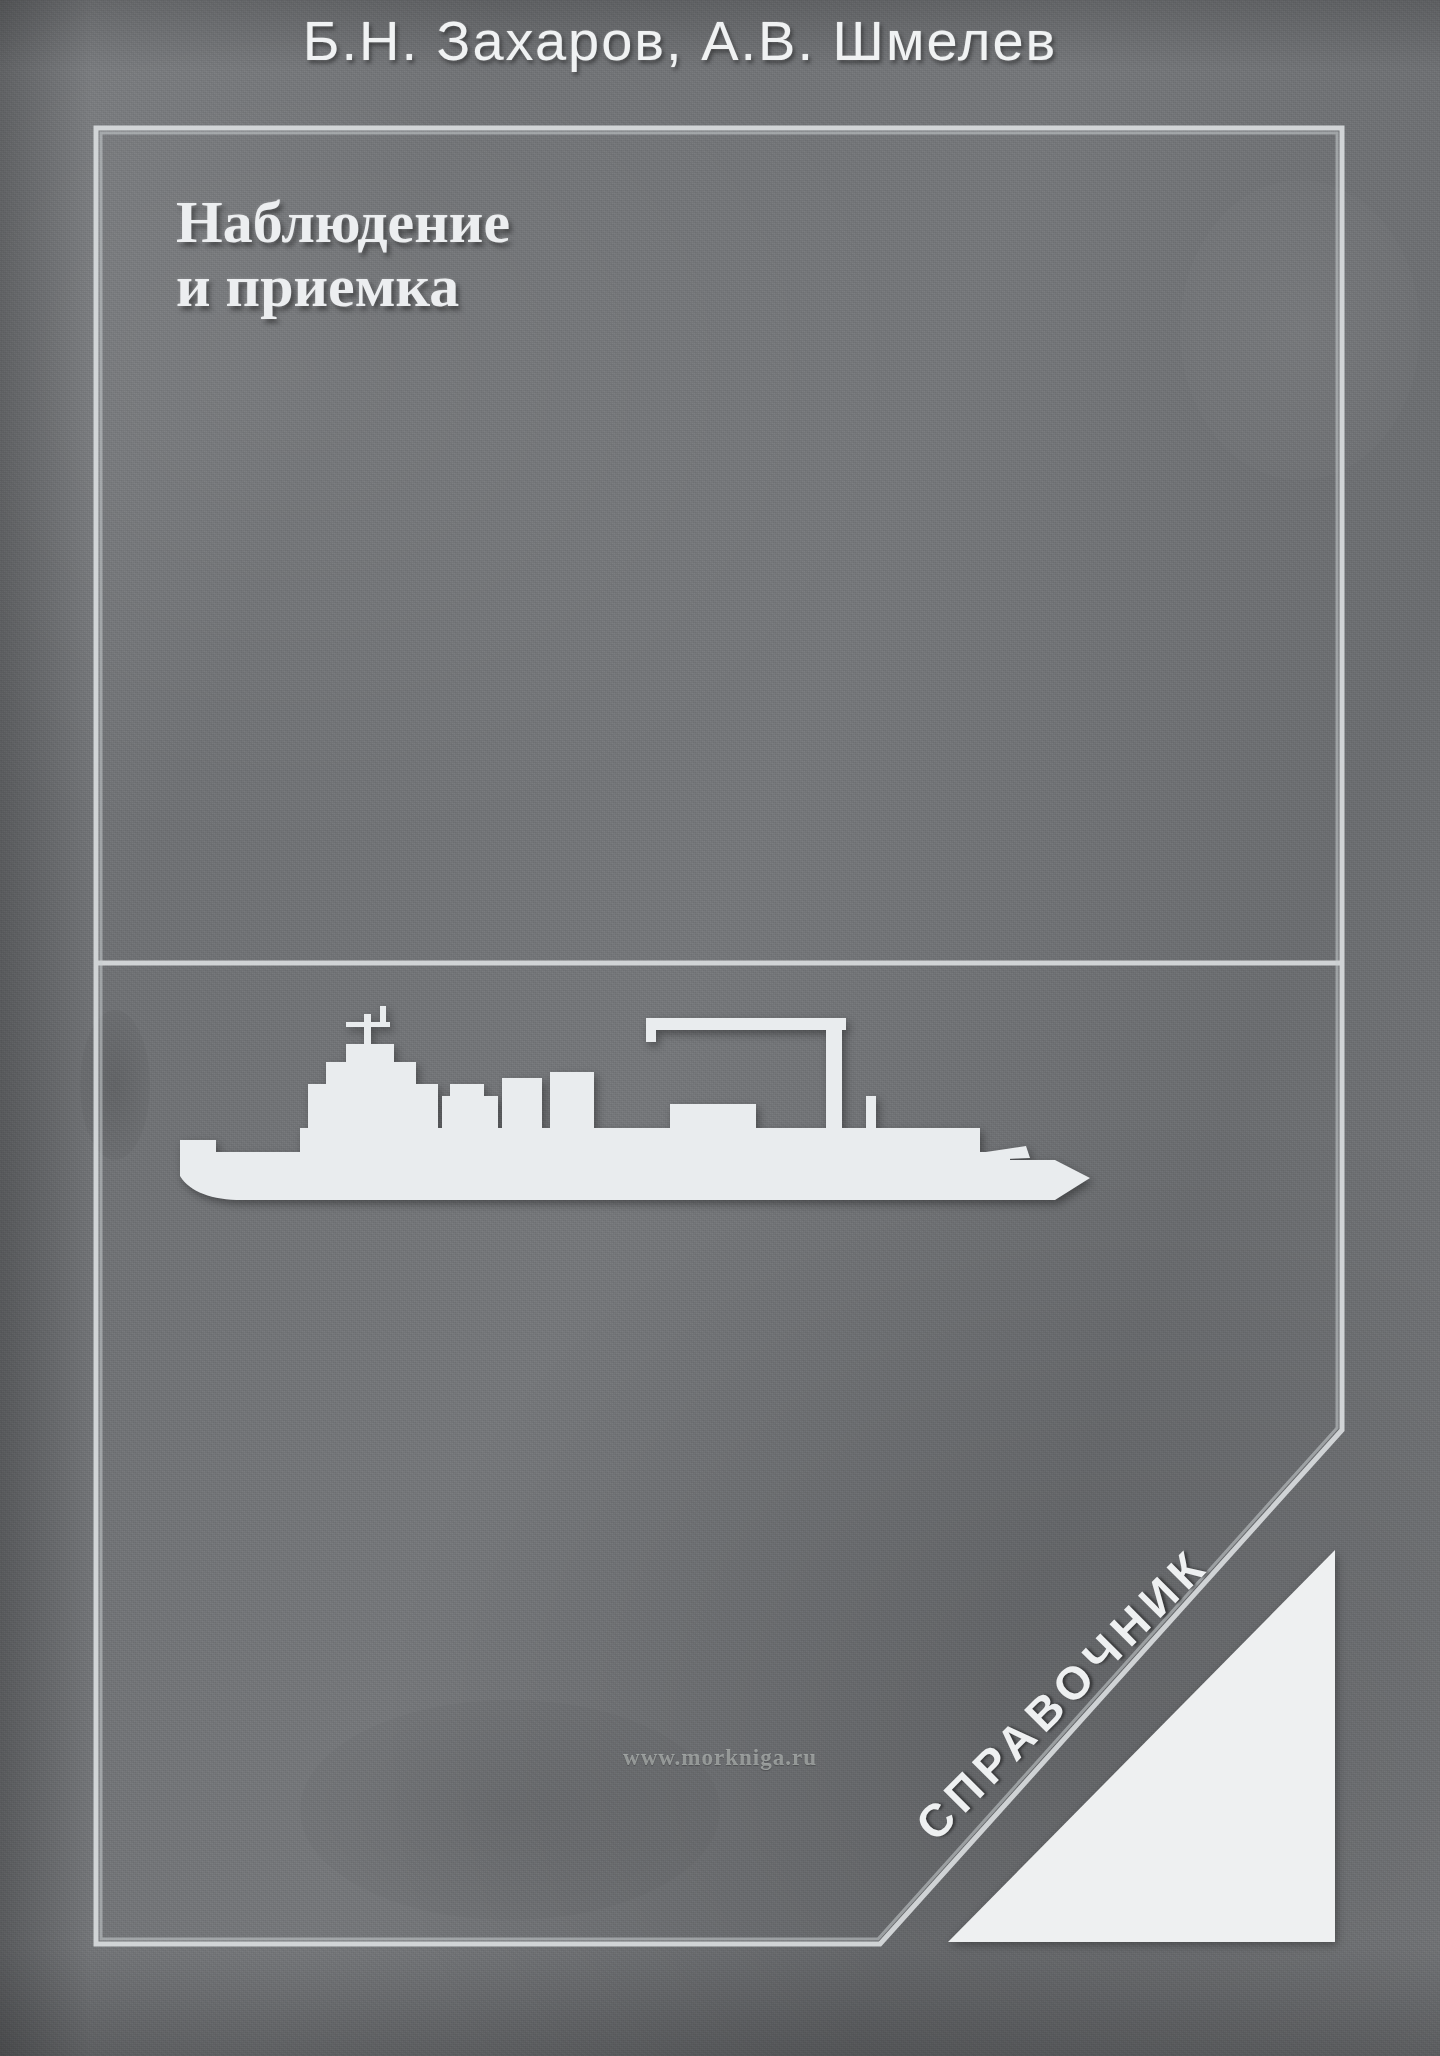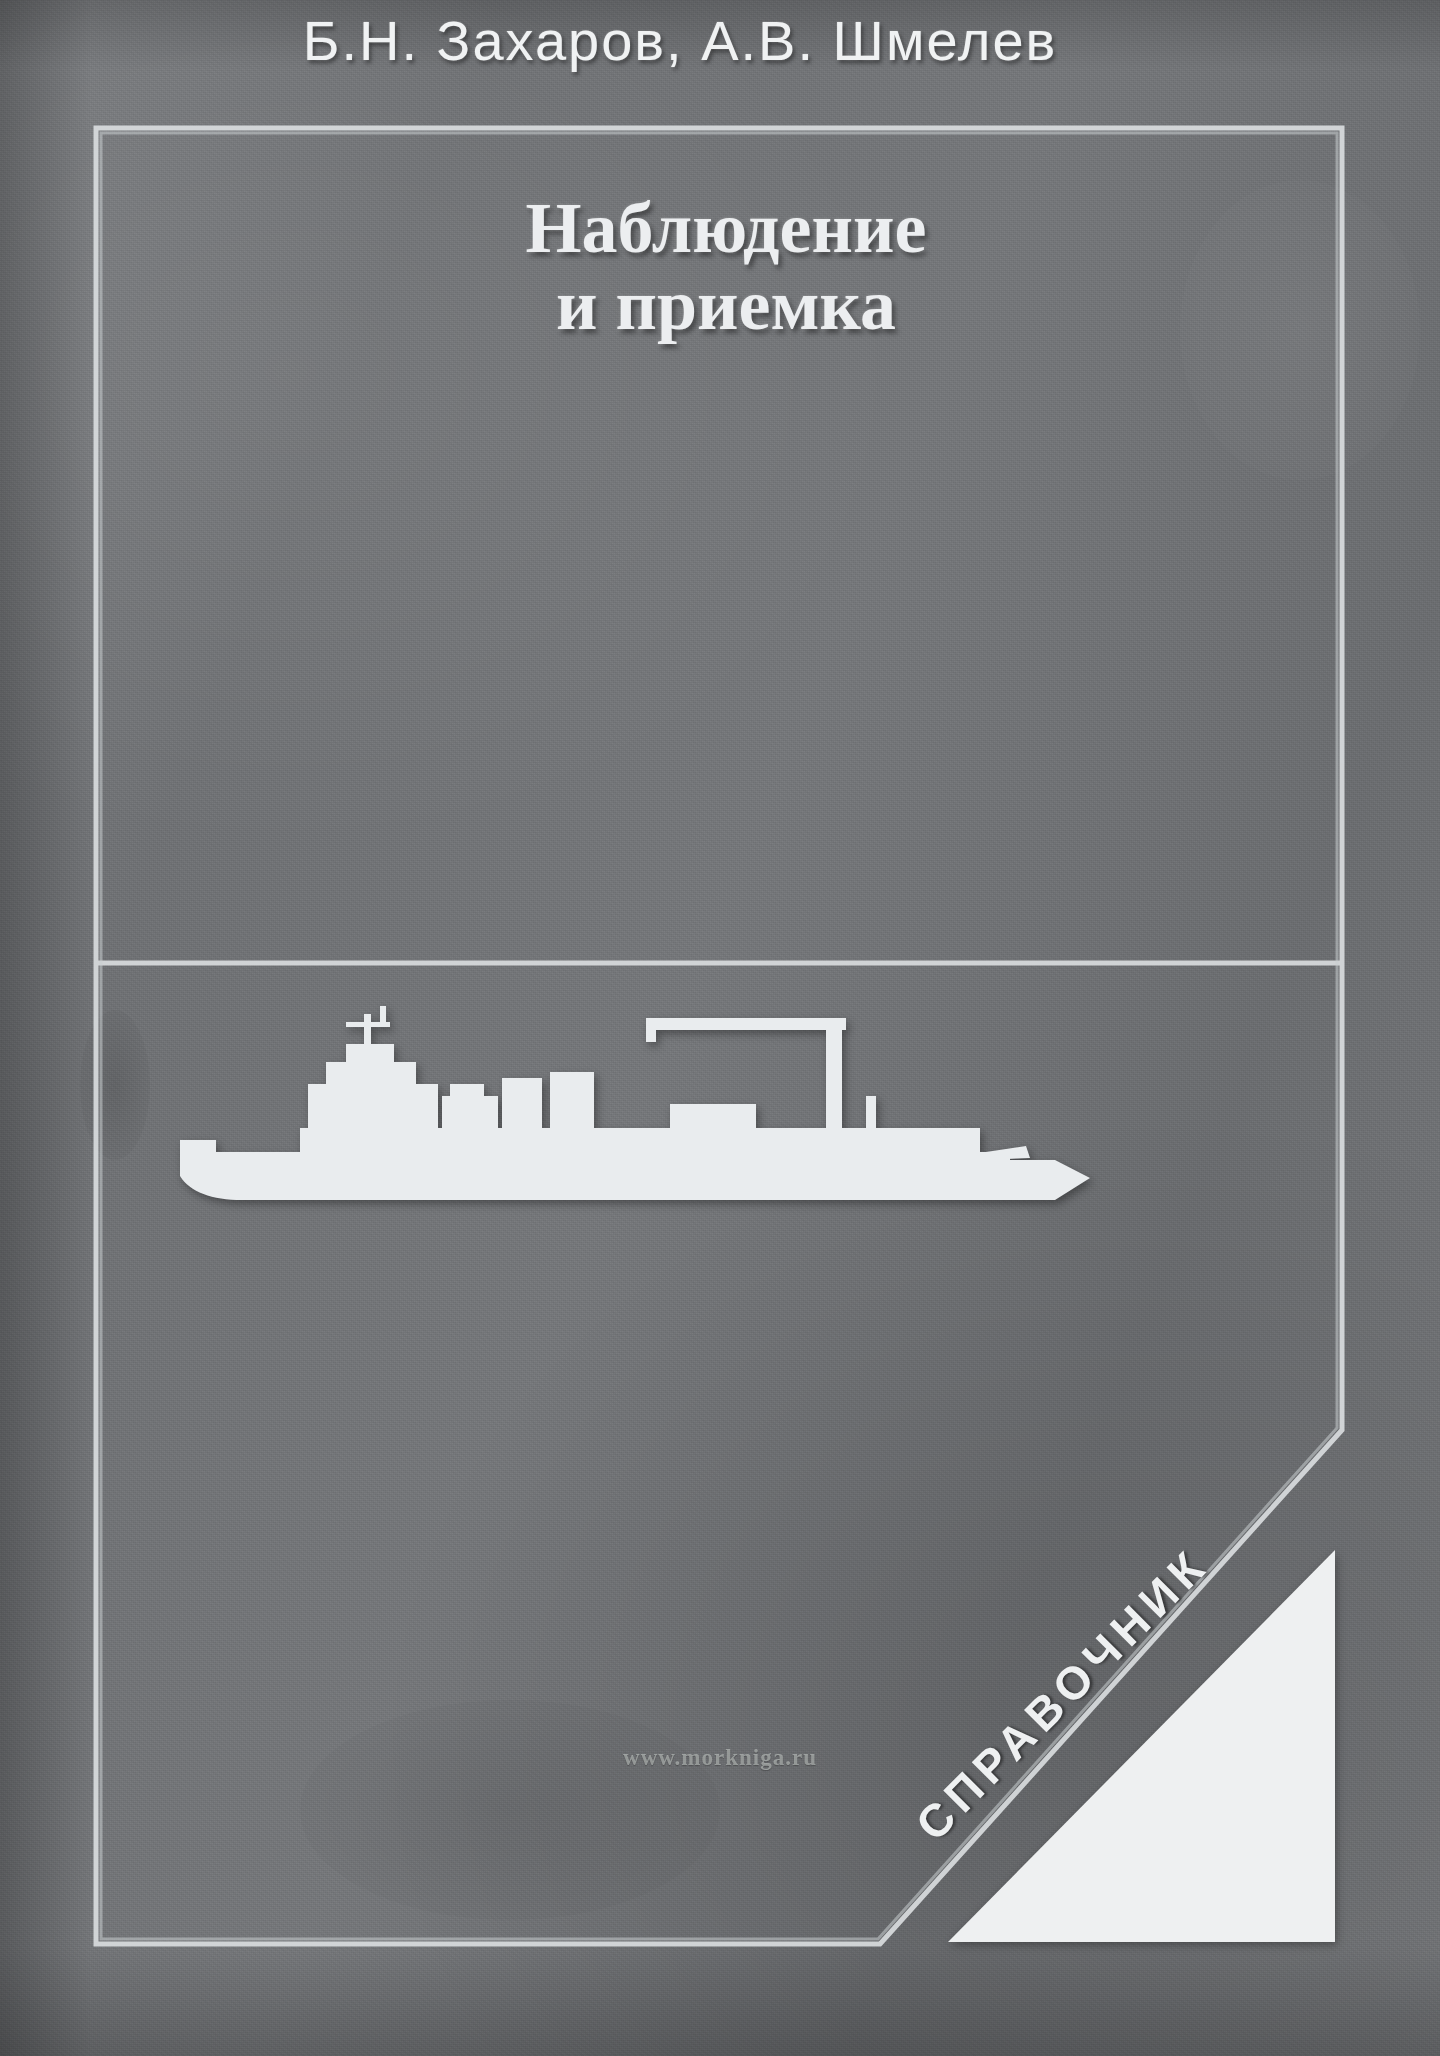--- a/index.html
+++ b/index.html
@@ -89,25 +89,24 @@
 
   
   .title-block {
     position: absolute;
     left: 176px;
     top: 190px;
     width: 1100px;
     color: #eceef0;
     font-family: "Liberation Serif", serif;
     font-weight: bold;
-    font-size: 72px;
+    font-size: 60px;
     line-height: 1.07;
     letter-spacing: 0px;
     text-shadow: 3px 4px 5px rgba(0,0,0,0.42), 0 0 3px rgba(255,255,255,0.25);
-    text-align: center;
   }
   .title-line { display: block; white-space: nowrap; }
 
   
   #ship-svg {
     position: absolute;
     left: 150px;
     top: 1000px;
     width: 1010px;
     height: 230px;

